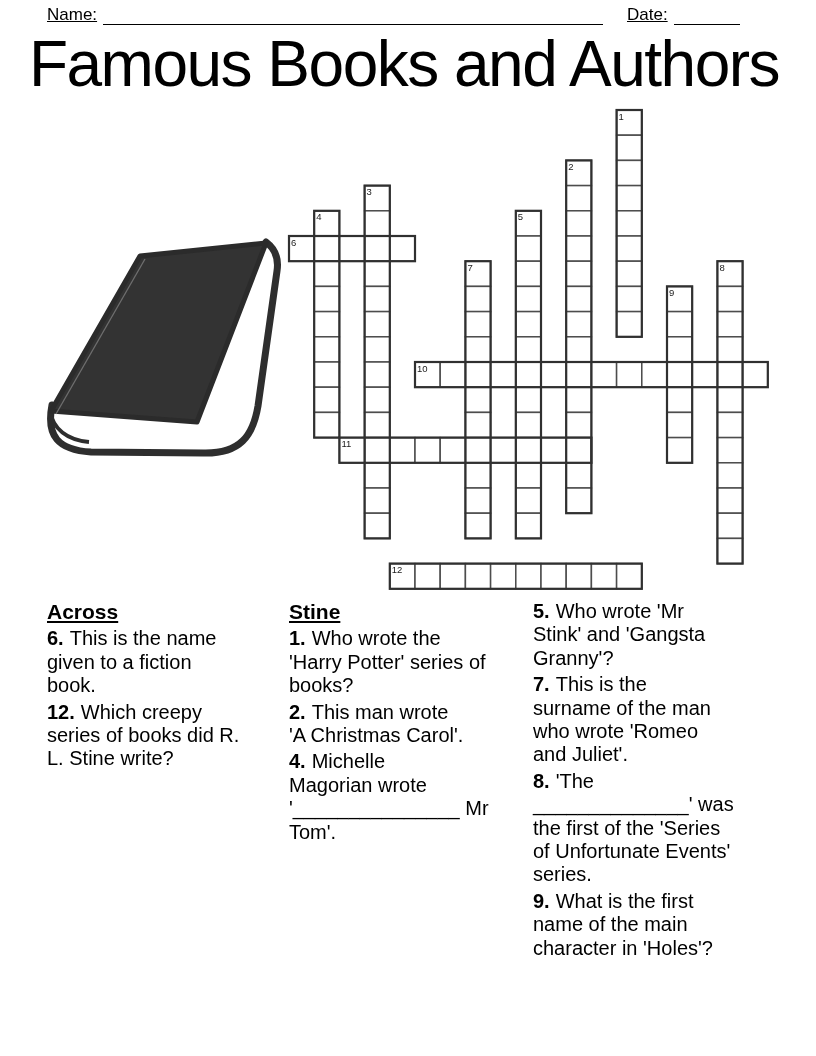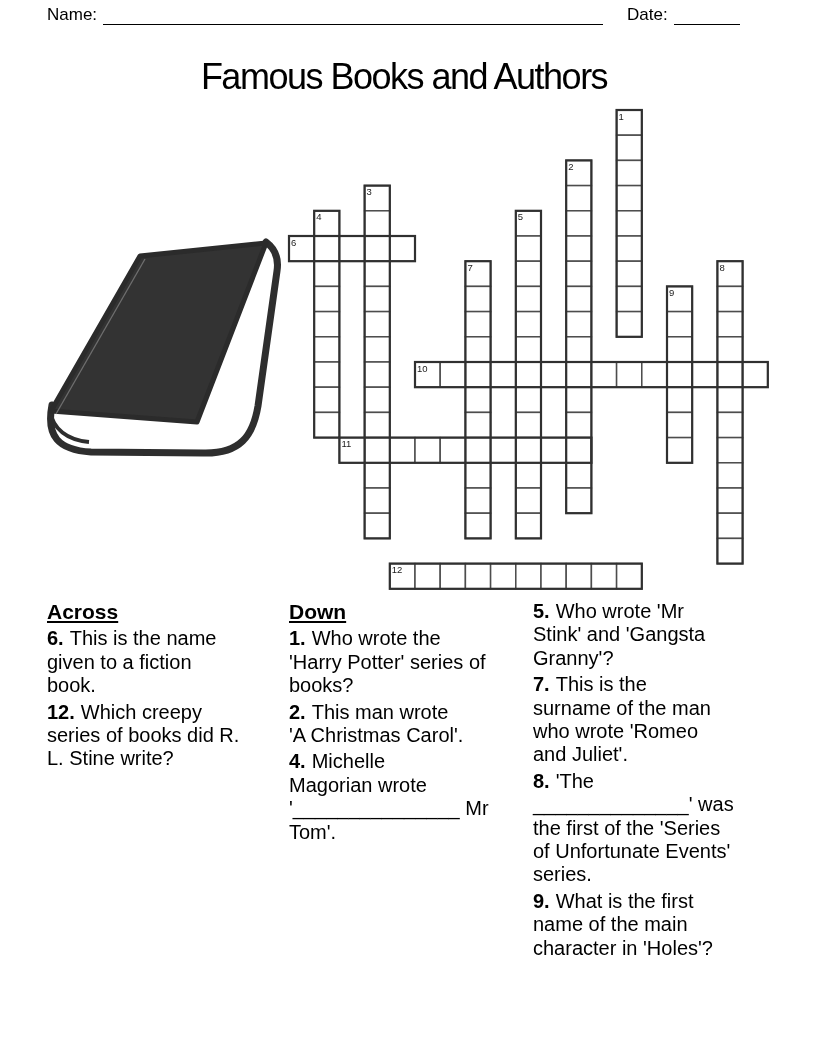--- a/index.html
+++ b/index.html
@@ -1,25 +1,25 @@
 <!DOCTYPE html>
 <html><head>
 <meta charset="utf-8">
 <style>
   html,body{margin:0;padding:0;background:#888;}
   .page{position:relative;width:816px;height:1056px;background:#ffffff;margin:0 auto;
         font-family:"Liberation Sans",sans-serif;color:#000;overflow:hidden;}
-  .hdr-label{position:absolute;font-size:17px;}
+  .hdr-label{position:absolute;font-size:17px;text-decoration:underline;}
   #name-label{left:47px;top:5px;}
   #date-label{left:627px;top:5px;text-align:center;}
   .hline{position:absolute;height:0;border-top:1.5px solid #000;}
   #name-line{left:103px;top:24px;width:500px;}
   #date-line{left:674px;top:24px;width:66px;}
-  .title{position:absolute;left:0;right:8px;top:30px;margin:17px;text-align:center;
-         font-size:36px;font-weight:400;letter-spacing:-1.5px;line-height:60px;}
+  .title{position:absolute;left:0;right:8px;top:30px;margin:4px;text-align:center;
+         font-size:64px;font-weight:400;letter-spacing:-1.5px;line-height:60px;}
   svg{position:absolute;}
   #book-svg{left:40px;top:230px;width:250px;height:235px;}
   #grid-svg{left:283px;top:104px;width:492px;height:492px;}
   .clues-col{position:absolute;top:600px;font-size:20px;line-height:23.4px;}
   #col-across{left:47px;width:238px;}
   #col-down1{left:289px;width:242px;}
   #col-down2{left:533px;width:250px;}
   .clue-heading{font-weight:bold;font-size:21px;text-decoration:underline;margin:0 0 4px 0;}
   .clue{margin:0 0 3px 0;}
   .clue b{margin-right:6px;}
@@ -192,21 +192,21 @@
   <div class="clues-col" id="col-across">
       <div class="clue-heading">Across</div>
       <div class="clue"><b>6.</b><span>This is the name
 given to a fiction
 book.</span></div>
       <div class="clue"><b>12.</b><span>Which creepy
 series of books did R.
 L. Stine write?</span></div>
     </div>
   <div class="clues-col" id="col-down1">
-      <div class="clue-heading">Down</div>
+      <div class="clue-heading">Stine</div>
       <div class="clue"><b>1.</b><span>Who wrote the
 'Harry Potter' series of
 books?</span></div>
       <div class="clue"><b>2.</b><span>This man wrote
 'A Christmas Carol'.</span></div>
       <div class="clue"><b>4.</b><span>Michelle
 Magorian wrote
 '_______________ Mr
 Tom'.</span></div>
     </div>

